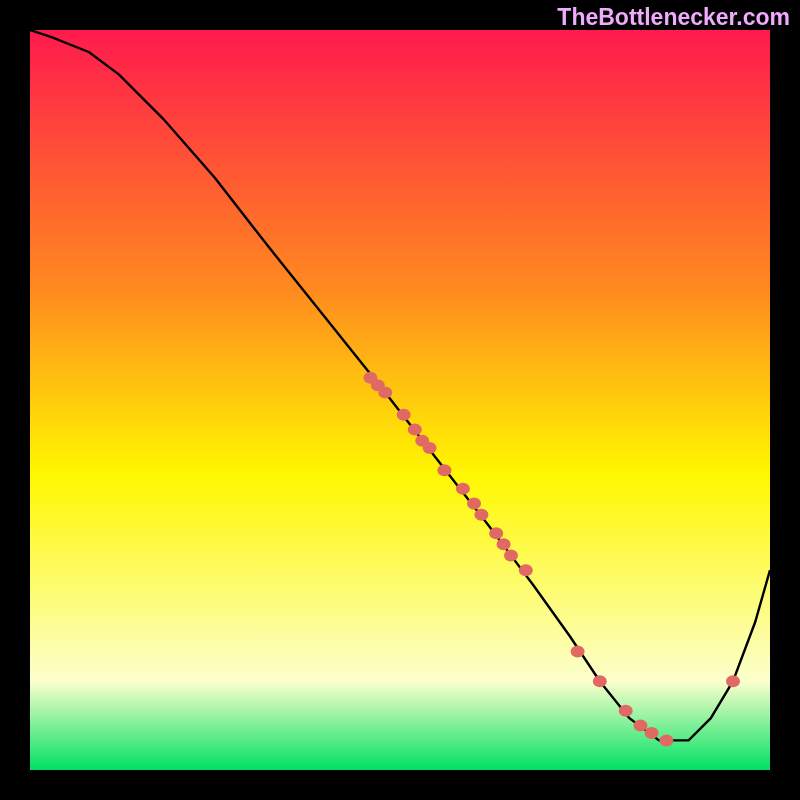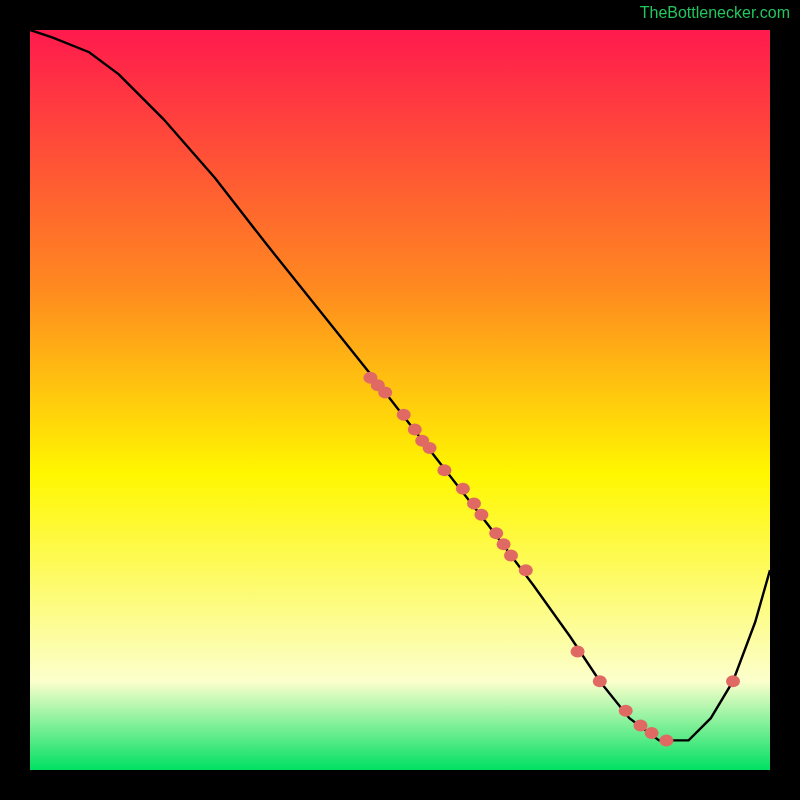--- a/index.html
+++ b/index.html
@@ -9,23 +9,23 @@
     width: 800px;
     height: 800px;
     overflow: hidden;
     position: relative;
     font-family: Arial, Helvetica, sans-serif;
   }
   .attribution {
     position: absolute;
     top: 4px;
     right: 10px;
-    color: #22c55e;
-    font-size: 16px;
-    font-weight: 400;
+    color: #f0abfc;
+    font-size: 23px;
+    font-weight: 700;
     z-index: 10;
   }
   .plot-wrap {
     position: absolute;
     top: 30px;
     left: 30px;
     width: 740px;
     height: 740px;
   }
   svg {

